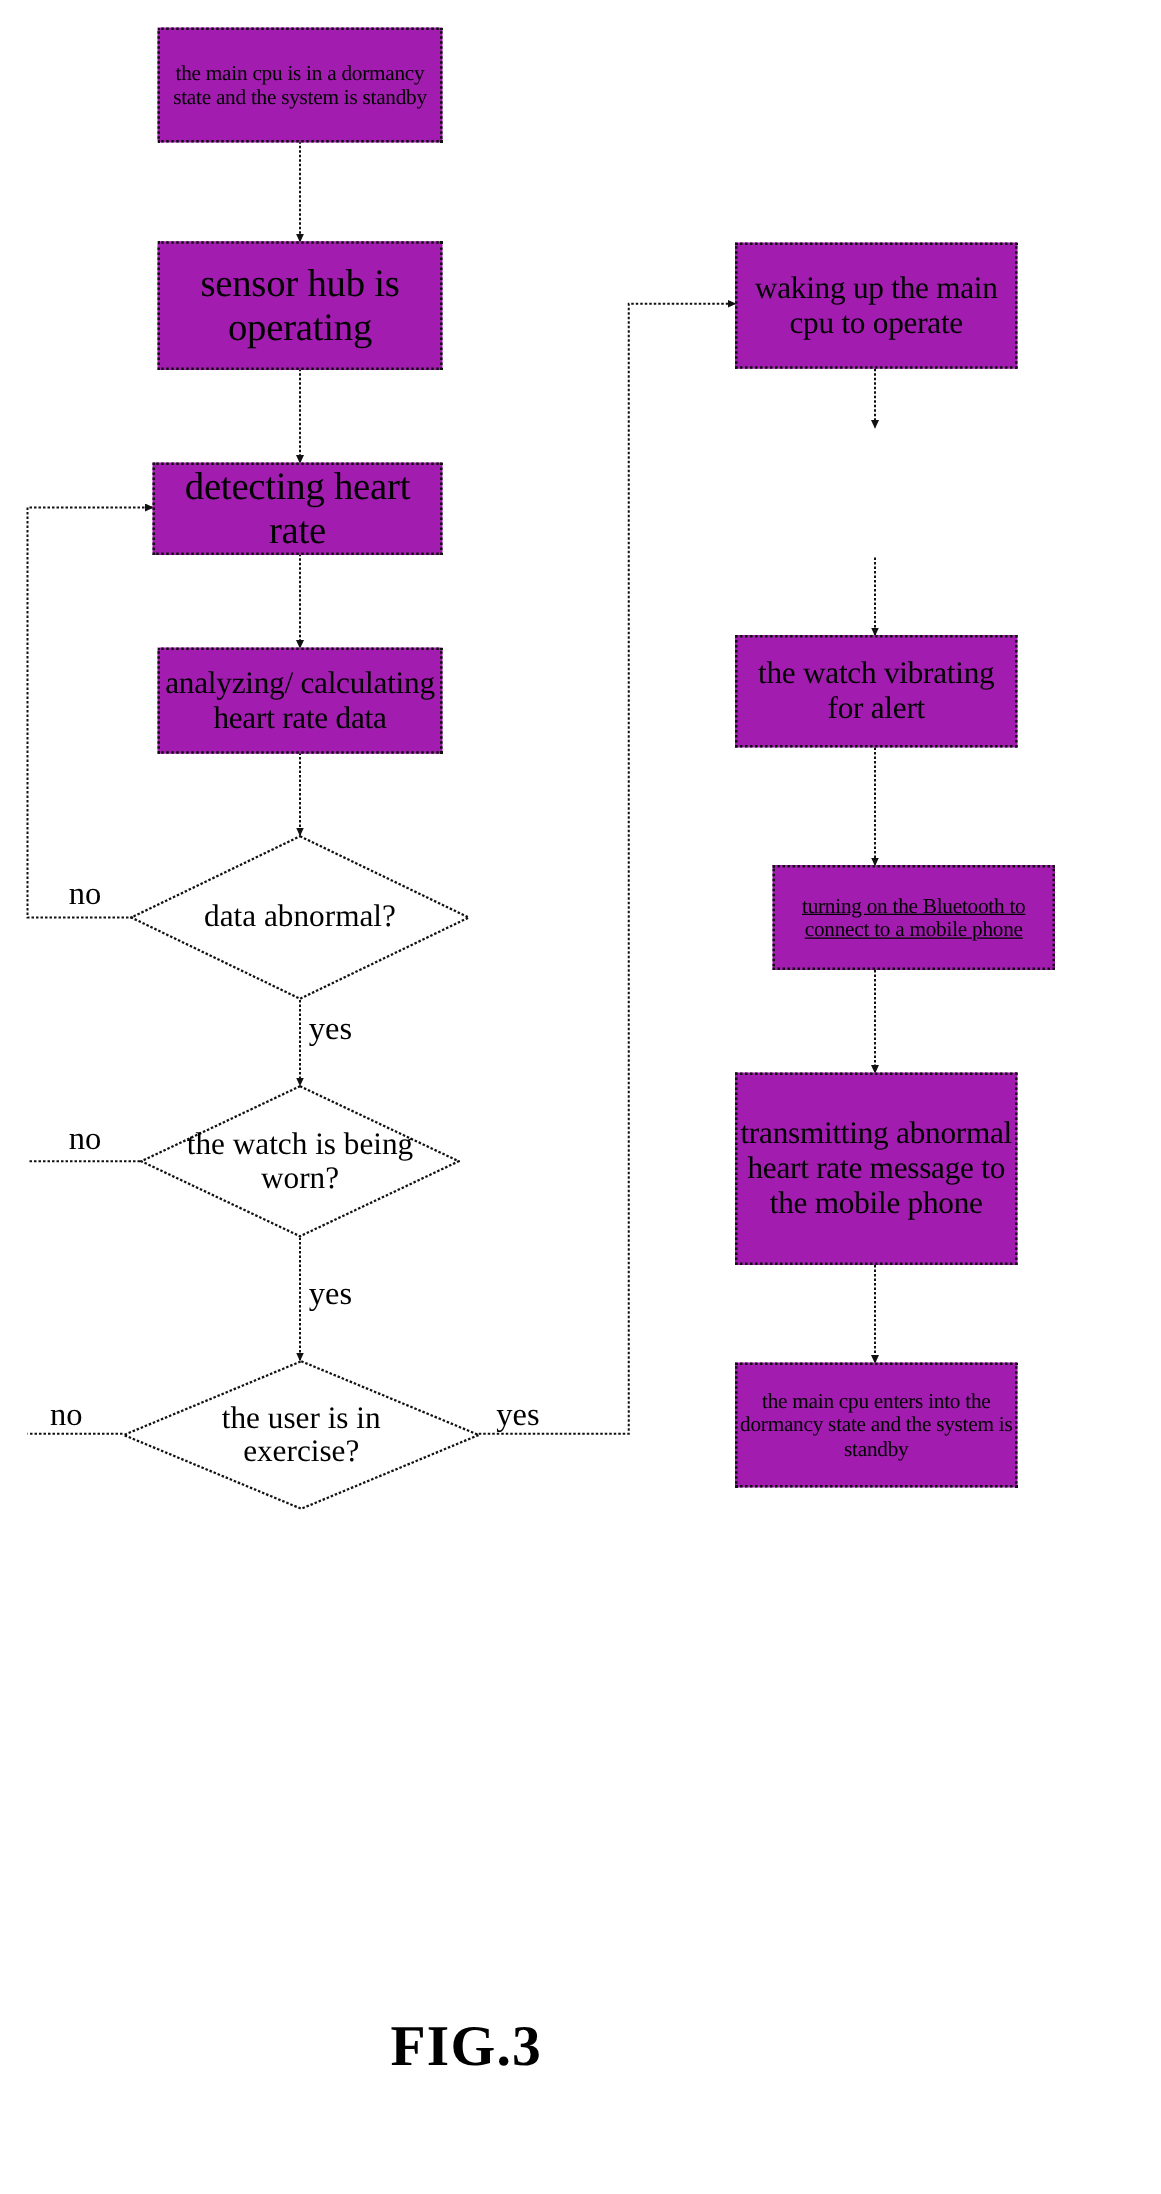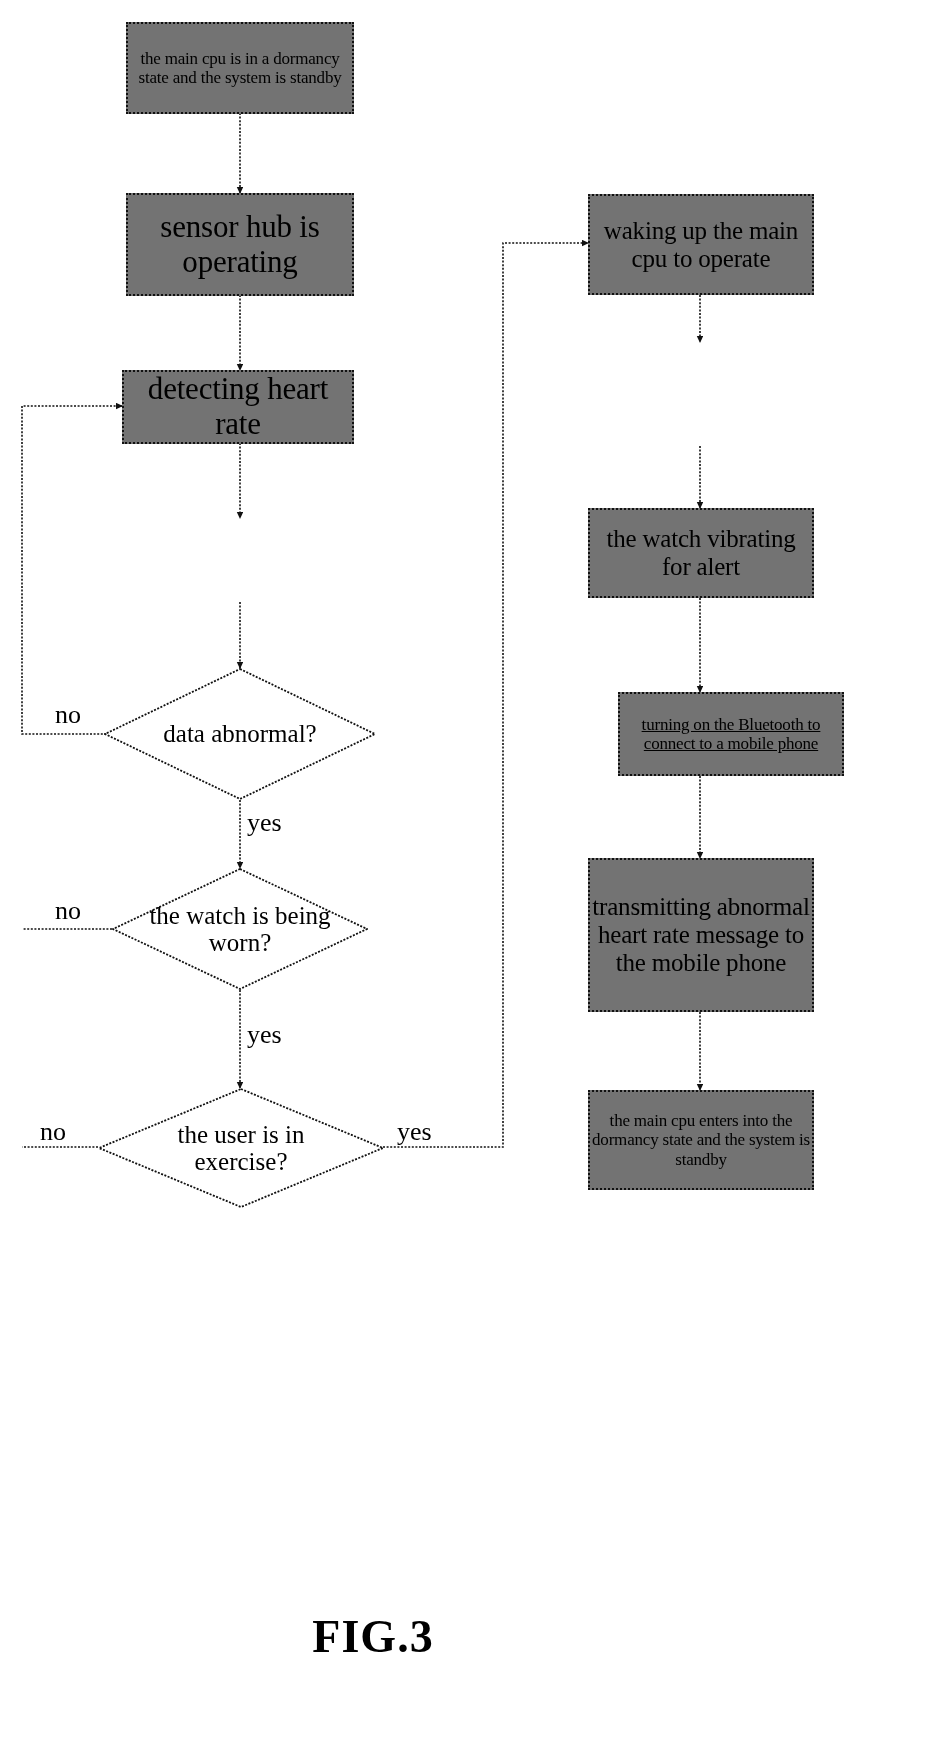--- a/index.html
+++ b/index.html
@@ -11,21 +11,21 @@
     position:relative;
     overflow:hidden;
   }
   #figure{position:absolute;left:0;top:0;width:929px;height:1755px;}
 
   
   .node{
     position:absolute;
     box-sizing:border-box;
     border:2px dotted #111;
-    background:#737373;
+    background:#a21caf;
     display:flex;
     align-items:center;
     justify-content:center;
     text-align:center;
     line-height:1.12;
     letter-spacing:-0.2px;
   }
   .node span{display:block;width:100%;padding:0 2px;}
 
   .f-xsmall{font-size:17px;}
@@ -124,20 +124,23 @@
   </div>
 
   <div class="node f-large" style="left:126px;top:193px;width:228px;height:103px;">
     <span>sensor hub is operating</span>
   </div>
 
   <div class="node f-large" style="left:122px;top:370px;width:232px;height:74px;">
     <span>detecting heart rate</span>
   </div>
 
+  <div class="node f-med" style="left:126px;top:518px;width:228px;height:85px;">
+    <span>analyzing/ calculating heart rate data</span>
+  </div>
 
   <div class="decision" style="left:104px;top:668px;width:272px;height:132px;">
     <svg class="dshape" viewBox="0 0 272 132" preserveAspectRatio="none">
       <polygon points="136,1 271,66 136,131 1,66" fill="#fff" stroke="#111" stroke-width="1.8" stroke-dasharray="2,1.5" vector-effect="non-scaling-stroke"></polygon>
     </svg>
     <div class="dlabel">data abnormal?</div>
   </div>
 
   <div class="decision" style="left:112px;top:868px;width:256px;height:122px;">
     <svg class="dshape" viewBox="0 0 256 122" preserveAspectRatio="none">

